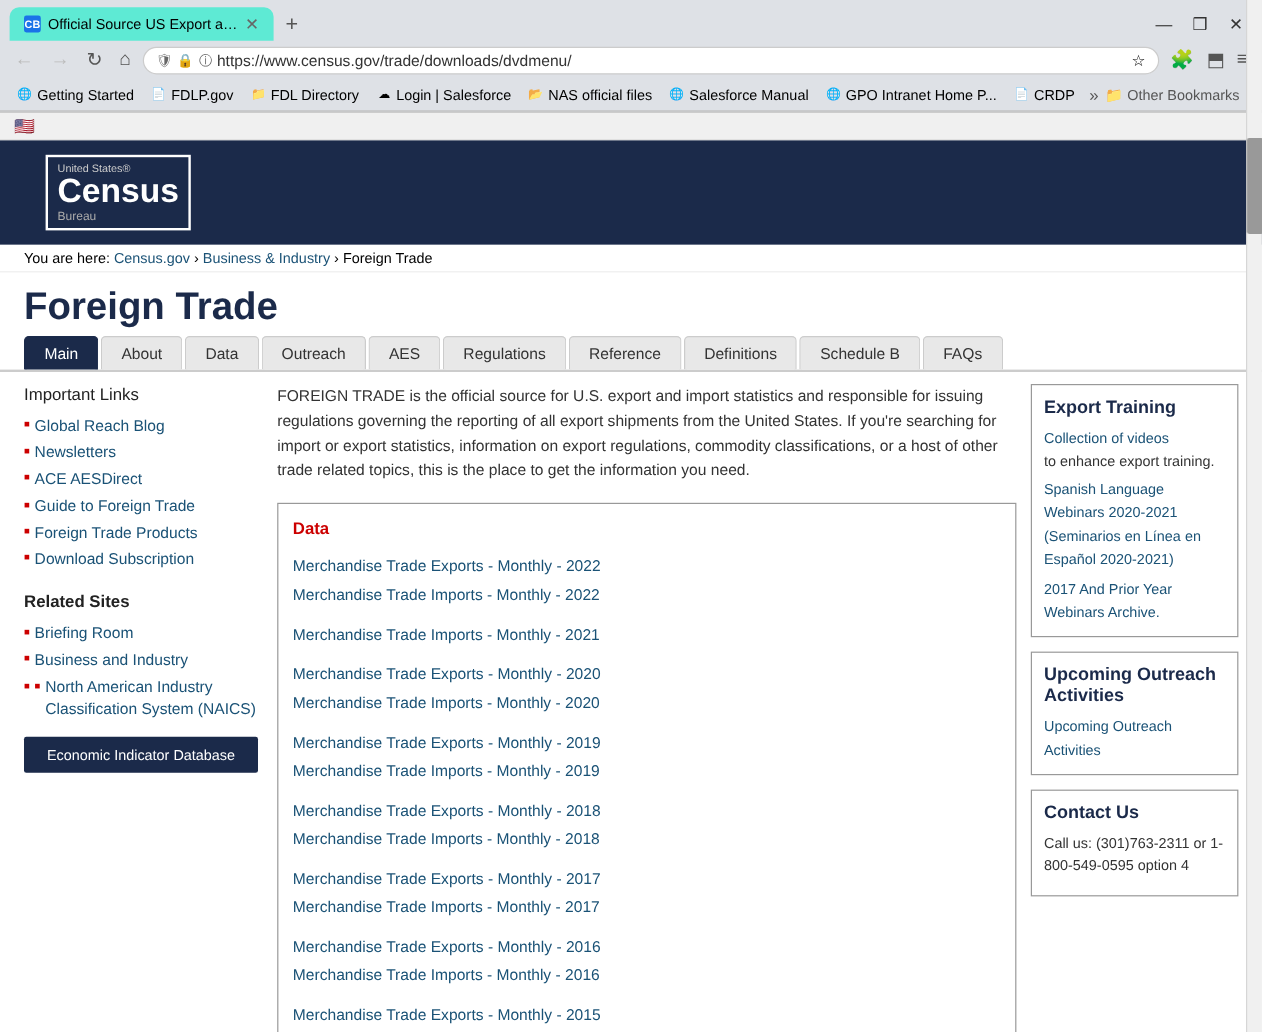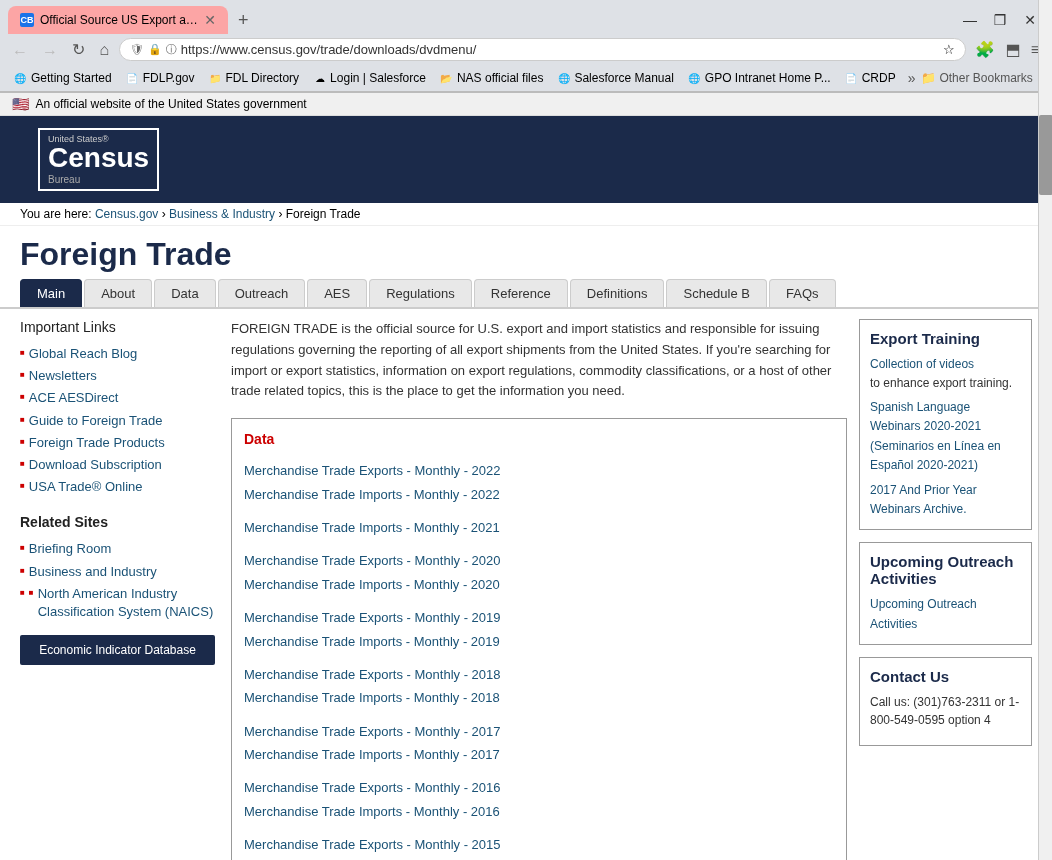--- a/index.html
+++ b/index.html
@@ -1,21 +1,21 @@
 <!DOCTYPE html>
 <html><head>
   <meta charset="utf-8">
   <style>
     * { margin: 0; padding: 0; box-sizing: border-box; }
     body { font-family: Arial, sans-serif; font-size: 13px; background: #fff; overflow-x: hidden; }
 
     
     .browser-chrome { background: #dee1e6; border-bottom: 1px solid #bbb; }
     .browser-titlebar { display: flex; align-items: center; padding: 6px 8px 0 8px; gap: 4px; }
-    .browser-tab { display: flex; align-items: center; background: #fca5a5; border-radius: 8px 8px 0 0; padding: 6px 12px; font-size: 12px; gap: 6px; max-width: 220px; }
+    .browser-tab { display: flex; align-items: center; background: #5eead4; border-radius: 8px 8px 0 0; padding: 6px 12px; font-size: 12px; gap: 6px; max-width: 220px; }
     .browser-tab .tab-favicon { width: 14px; height: 14px; background: #1a73e8; border-radius: 2px; display: flex; align-items: center; justify-content: center; color: white; font-size: 9px; font-weight: bold; flex-shrink: 0; }
     .browser-tab .tab-title { flex: 1; overflow: hidden; text-overflow: ellipsis; white-space: nowrap; font-size: 12px; }
     .browser-tab .tab-close { color: #666; font-size: 14px; cursor: pointer; }
     .browser-newtab { background: transparent; border: none; font-size: 18px; color: #555; cursor: pointer; padding: 2px 6px; }
     .browser-window-controls { margin-left: auto; display: flex; gap: 2px; }
     .win-btn { width: 28px; height: 20px; display: flex; align-items: center; justify-content: center; font-size: 14px; color: #333; cursor: pointer; background: transparent; border: none; }
 
     .browser-toolbar { display: flex; align-items: center; padding: 4px 8px; gap: 6px; background: #dee1e6; }
     .nav-btn { background: transparent; border: none; font-size: 16px; color: #555; cursor: pointer; padding: 2px 4px; border-radius: 3px; }
     .nav-btn.disabled { color: #bbb; cursor: default; }
@@ -171,21 +171,20 @@
     <span class="bm-overflow">»</span>
     <span style="font-size:12px; color:#555; display:flex; align-items:center; gap:3px;">
       <span>📁</span>
         <span>Other Bookmarks</span>
     </span>
   </div>
 </div>
 
 <div class="gov-banner">
   <span class="gov-flag">🇺🇸</span>
-  <span>An official website of the United States government</span>
 </div>
 
 <div class="site-header">
   <div class="census-logo">
     <div class="census-logo-box">
       <div class="census-logo-top">United States®</div>
       <div class="census-logo-main">Census</div>
       <div class="census-logo-bureau">Bureau</div>
     </div>
   </div>
@@ -231,23 +230,20 @@
         </li>
       <li>
           <a href="#">Guide to Foreign Trade</a>
         </li>
       <li>
           <a href="#">Foreign Trade Products</a>
         </li>
       <li>
           <a href="#">Download Subscription</a>
         </li>
-      <li>
-          <a href="#">USA Trade® Online</a>
-        </li>
     </ul>
 
     <div class="sidebar-related-title">Related Sites</div>
     <ul class="sidebar-related-list">
       <li class="has-bullet">
           <a href="#">Briefing Room</a>
         </li>
       <li class="has-bullet">
           <a href="#">Business and Industry</a>
         </li>

